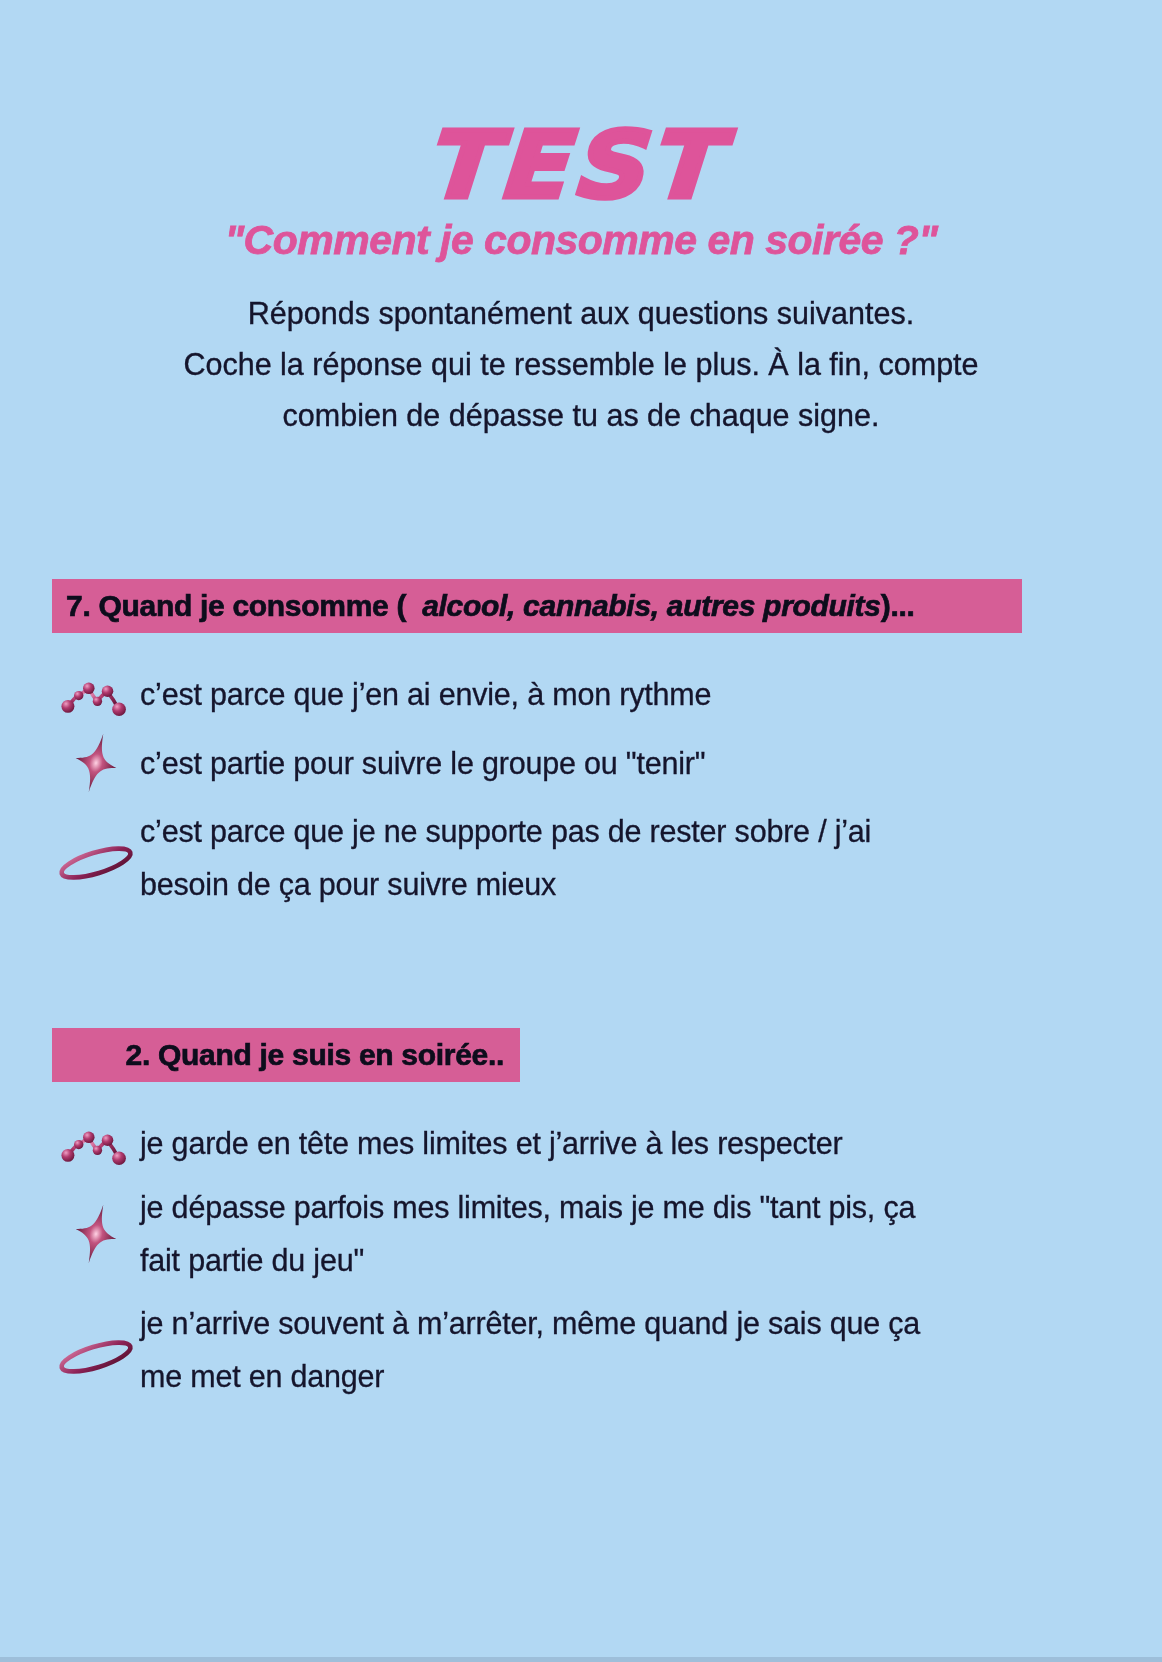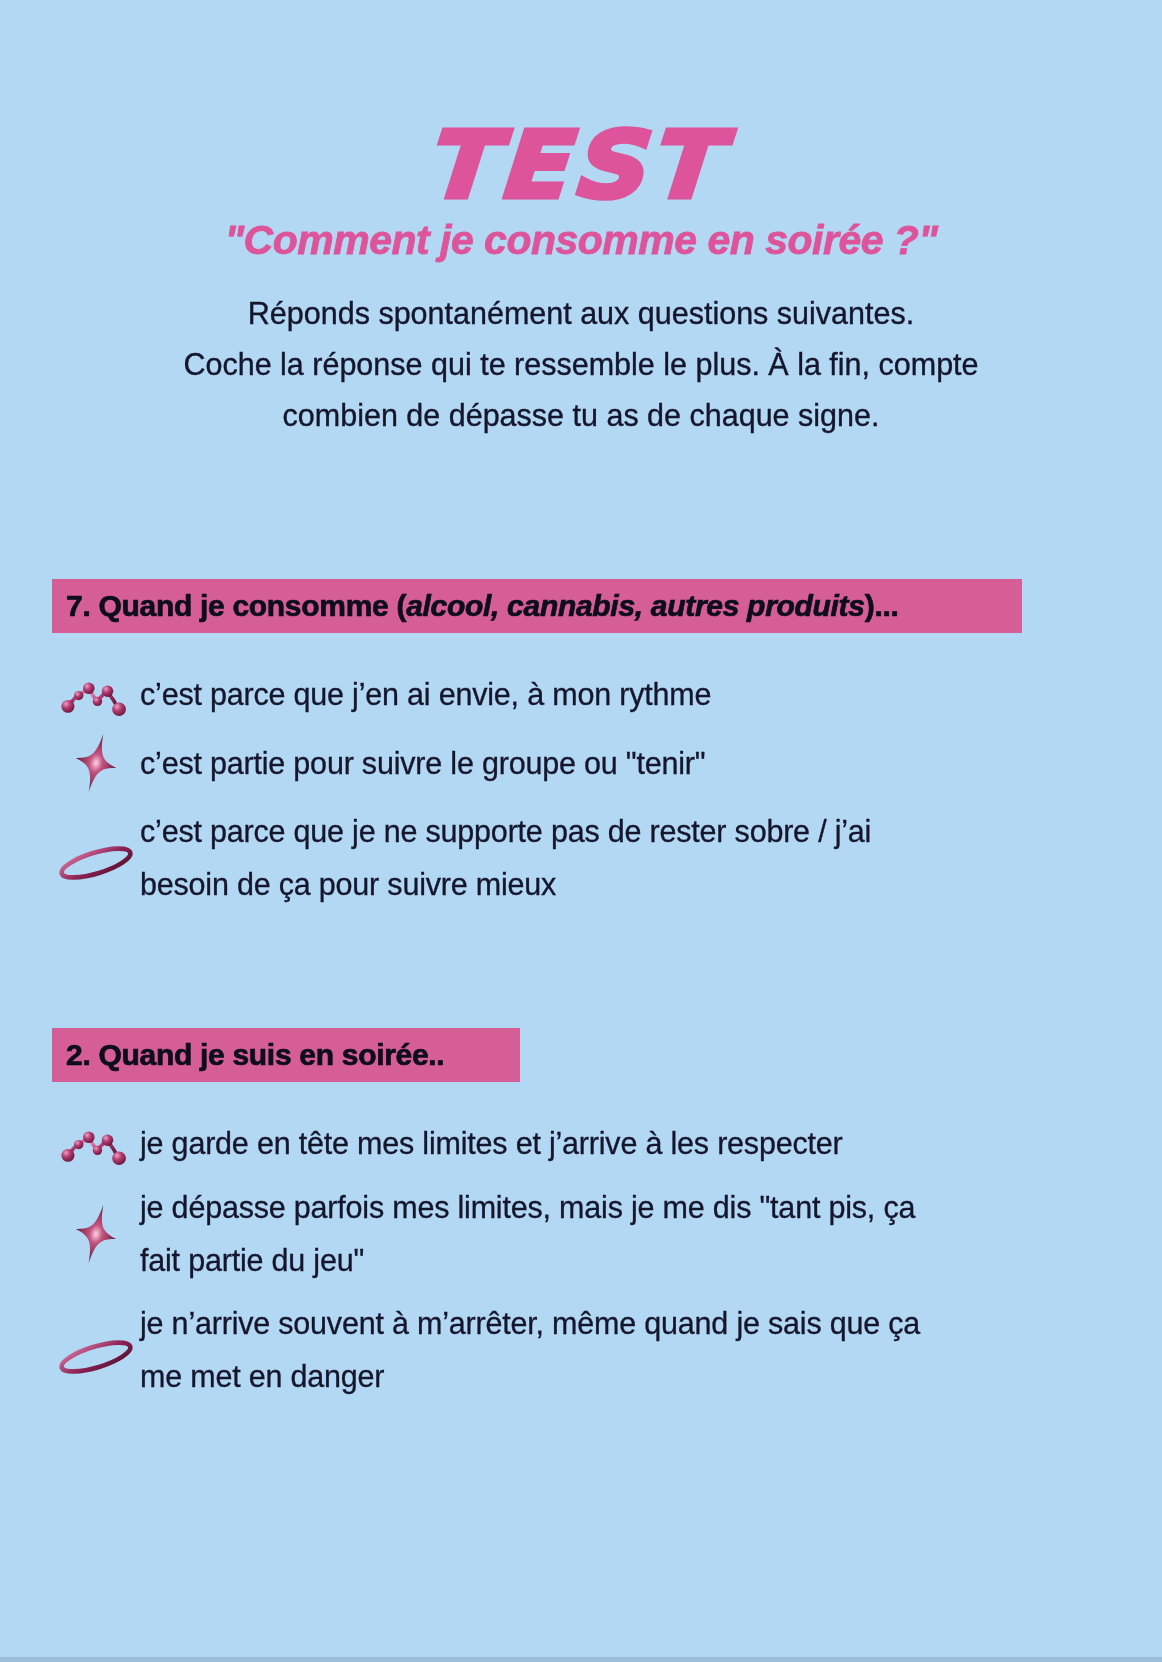--- a/index.html
+++ b/index.html
@@ -48,30 +48,30 @@
   .section-bar {
     margin-left: 52px;
     height: 54px;
     background: #d65e96;
     display: flex;
     align-items: center;
     padding-left: 14px;
     box-sizing: border-box;
   }
   .bar-1 { width: 970px; }
-  .bar-2 { width: 468px; }
+  .bar-2 { width: 468px; justify-content: flex-end; }
   .section-heading {
     font-size: 30px;
     font-weight: 700;
     color: #0d0d1c;
     letter-spacing: -0.3px;
     -webkit-text-stroke: 0.7px #0d0d1c;
     white-space: nowrap;
   }
-  .section-heading .it { font-style: italic; }
+  .section-heading .it { font-style: italic; margin-left: 16px; }
 
   .options { margin: 34px 40px 0 52px; }
   .option {
     display: flex;
     align-items: center;
     margin-bottom: 11px;
   }
   .icon-box {
     flex: 0 0 88px;
     display: flex;

